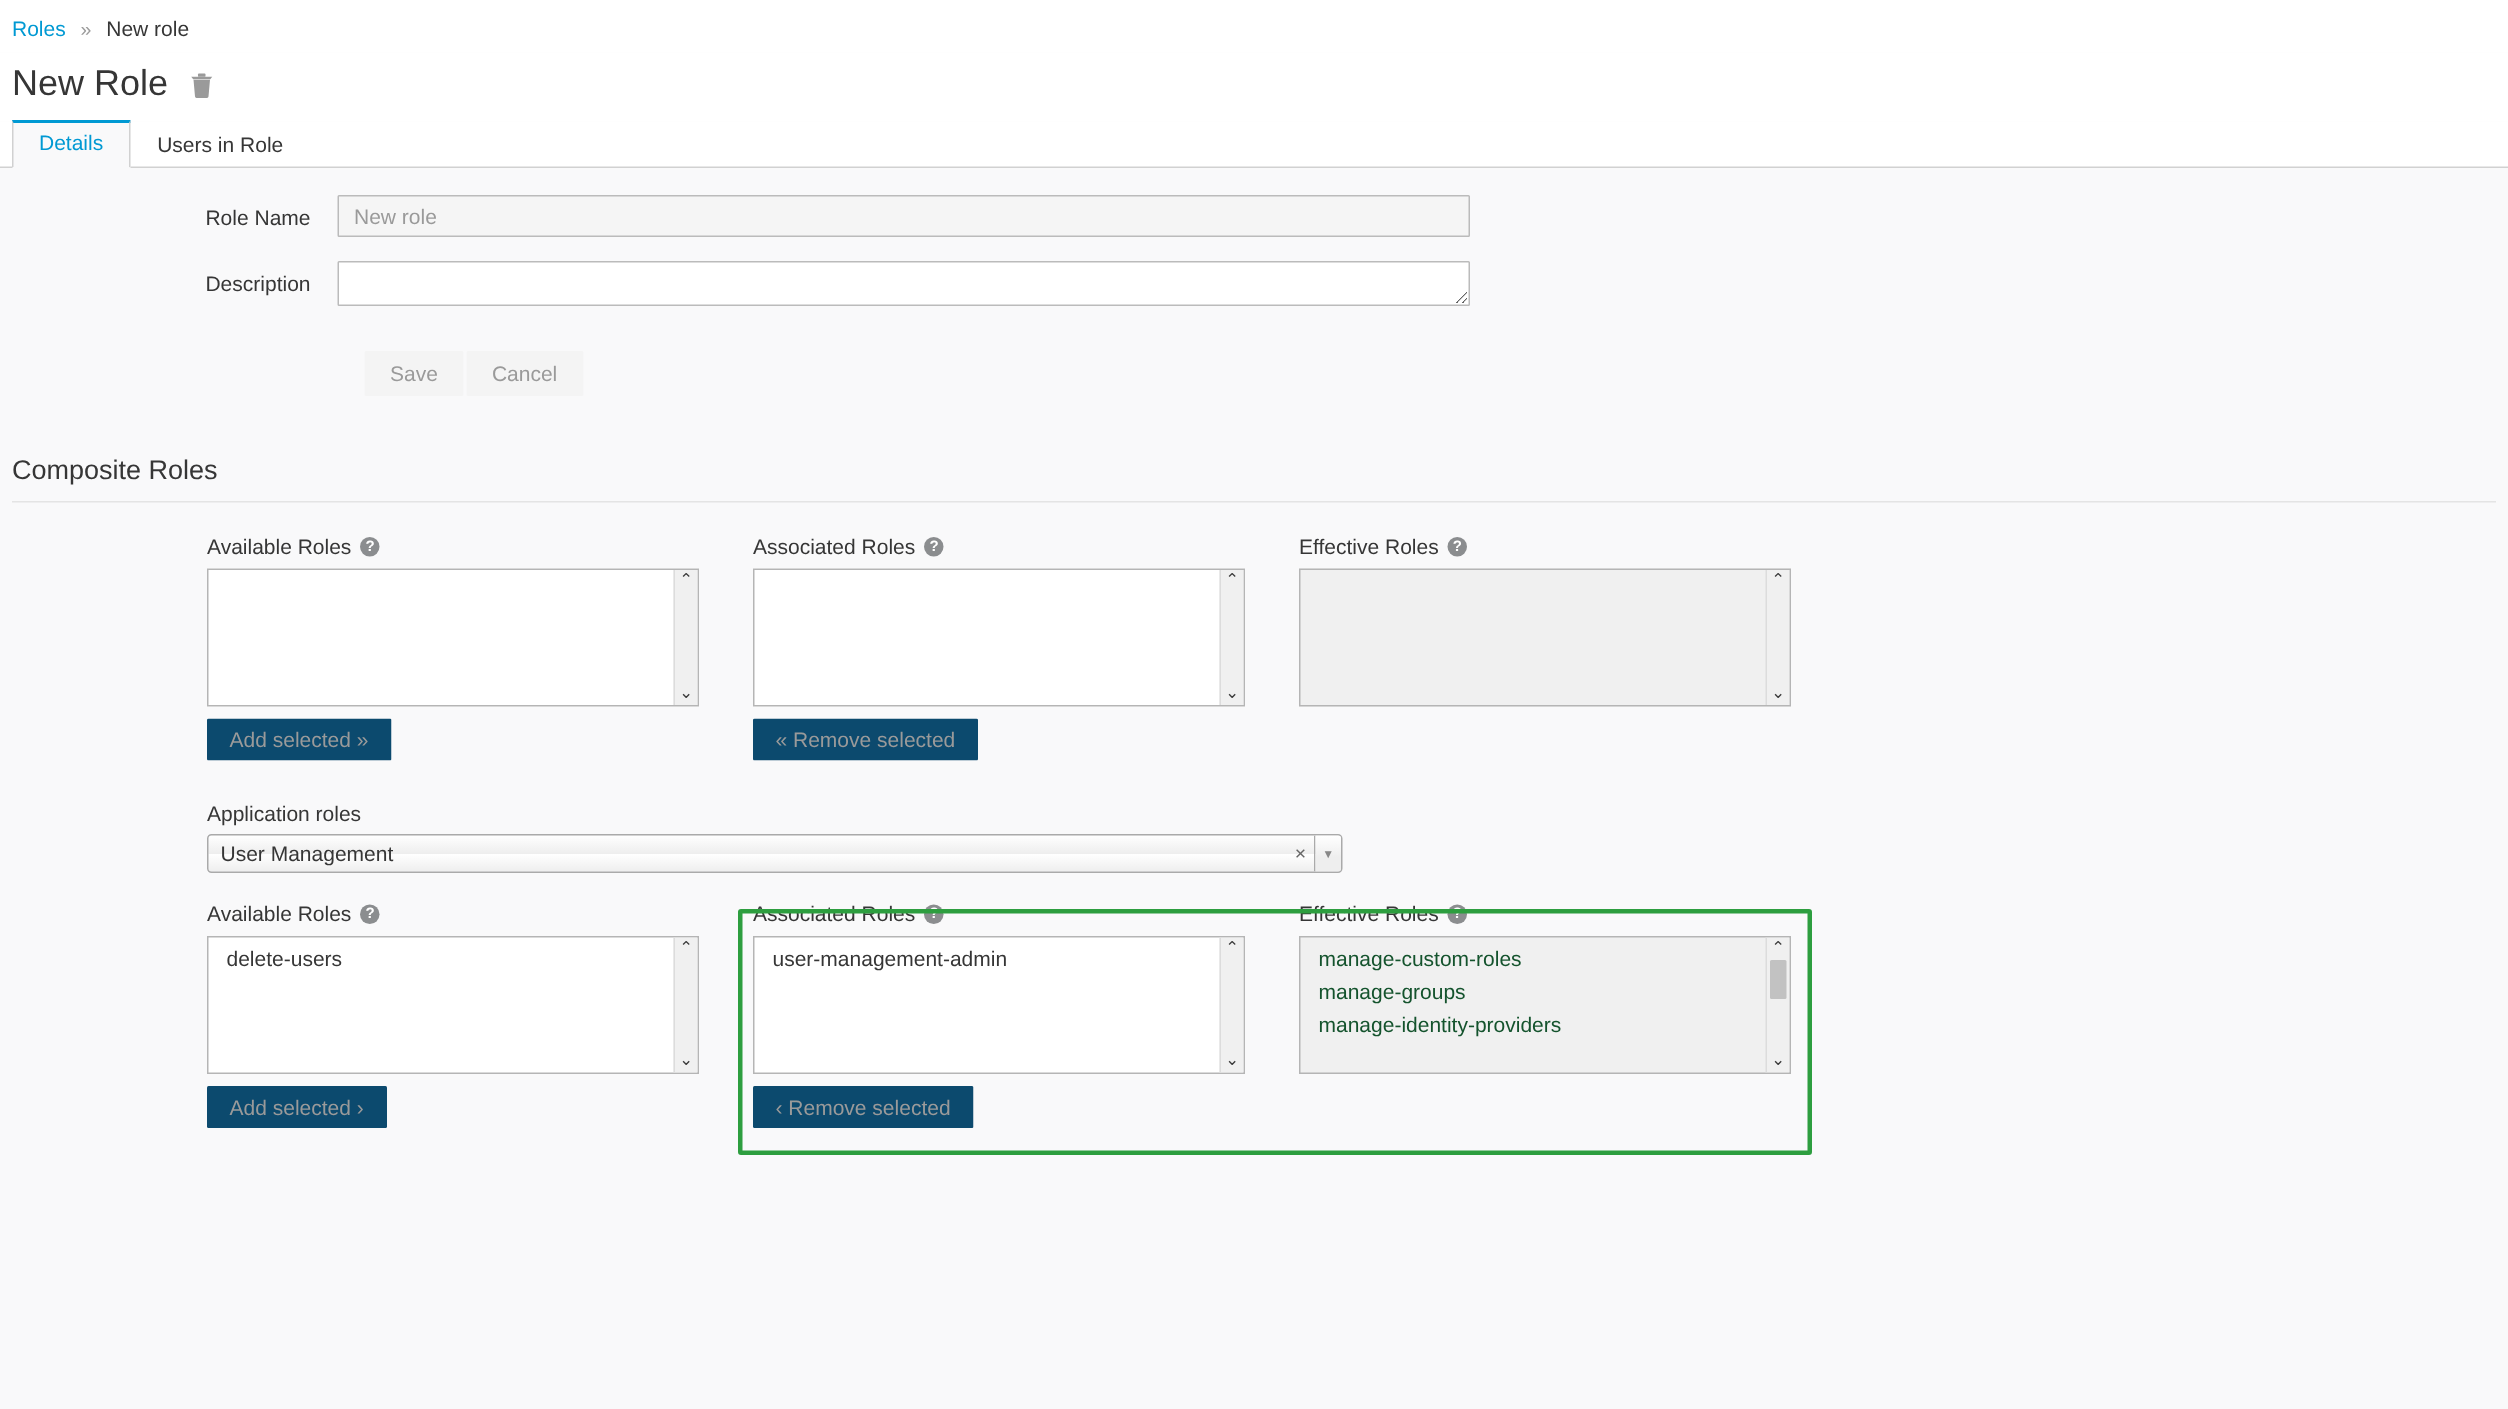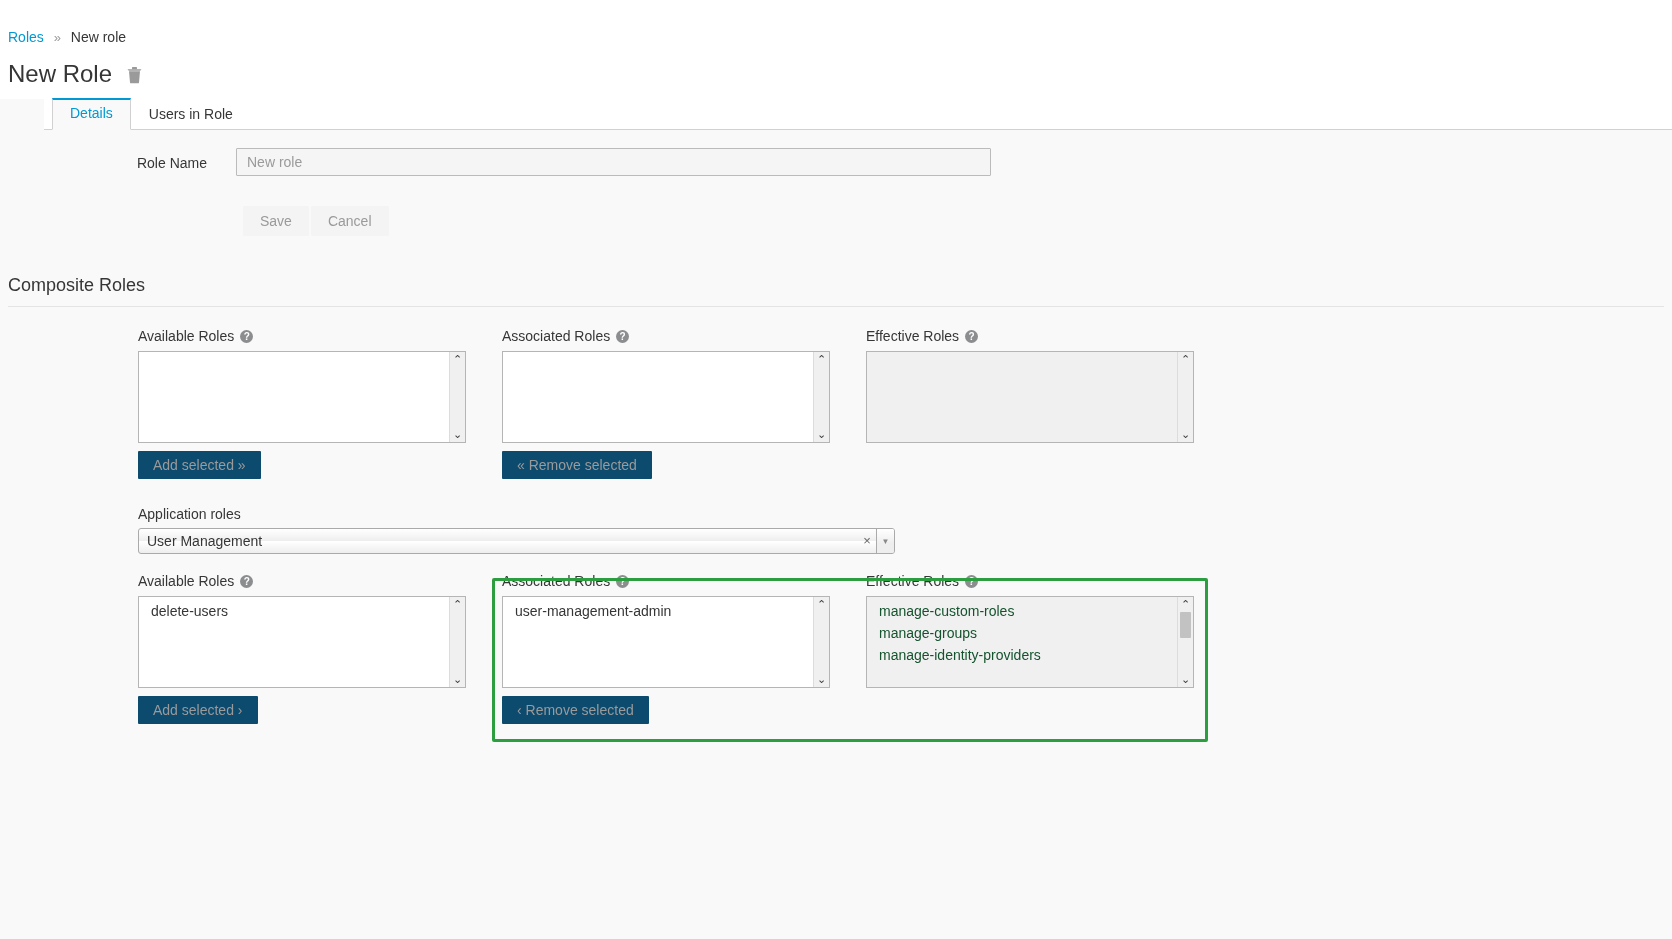--- a/index.html
+++ b/index.html
@@ -8,21 +8,21 @@
     width: 1672px; height: 939px;
     background: #f9f9fa;
     font-family: "Liberation Sans", sans-serif;
     font-size: 14px;
     color: #363636;
     overflow: hidden;
   }
 
   
   .breadcrumb {
-    padding: 28px 0 6px 8px;
+    padding: 10px 0 6px 8px;
     font-size: 14px;
     line-height: 18px;
     background: #fff;
   }
   .breadcrumb .crumb-link {
     color: #0099d3;
     text-decoration: none;
     cursor: pointer;
   }
   .breadcrumb .crumb-sep {
@@ -53,21 +53,20 @@
   }
 
   
   .tabs {
     background: #fff;
     border-bottom: 1px solid #d1d1d1;
     padding-left: 8px;
     display: flex;
     align-items: flex-end;
     height: 31px;
-    margin-left: 44px;
   }
   .tab {
     padding: 6px 17px 7px 17px;
     font-size: 14px;
     line-height: 17px;
     cursor: pointer;
     color: #363636;
     border: 1px solid transparent;
     border-bottom: none;
     position: relative;
@@ -88,21 +87,20 @@
     background: #f9f9fa;
     height: calc(939px - 110px);
     padding-top: 18px;
   }
 
   
   .form-row {
     display: flex;
     align-items: flex-start;
     margin-bottom: 16px;
-    gap: 11px;
   }
   .form-label {
     width: 225px;
     text-align: right;
     padding-right: 18px;
     padding-top: 6px;
     font-size: 14px;
     color: #363636;
     line-height: 19px;
   }
@@ -351,20 +349,26 @@
 
 <div class="body-wrap">
 
   <div class="form-row">
     <div class="form-label">Role Name</div>
     <div class="form-field">
       <input class="text-input" type="text" placeholder="New role" style="">
     </div>
   </div>
 
+  <div class="form-row">
+    <div class="form-label">Description</div>
+    <div class="form-field">
+      <textarea class="desc-input" placeholder="" style=""></textarea>
+    </div>
+  </div>
 
   <div class="btn-row">
     <button class="btn-flat">Save</button>
     <button class="btn-flat">Cancel</button>
   </div>
 
   <div class="section-title">Composite Roles</div>
   <div class="section-rule"></div>
 
   <div class="roles-grid">

